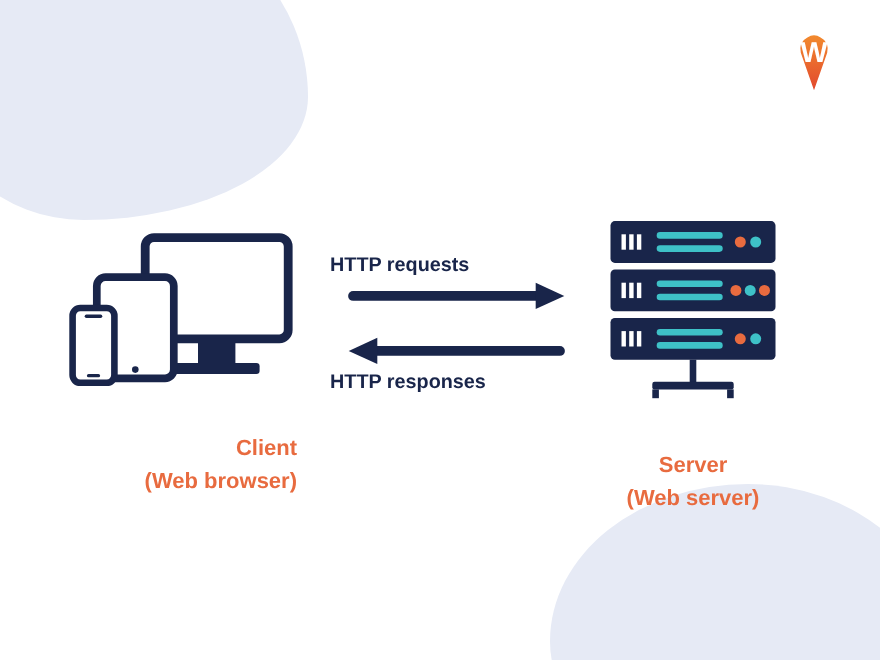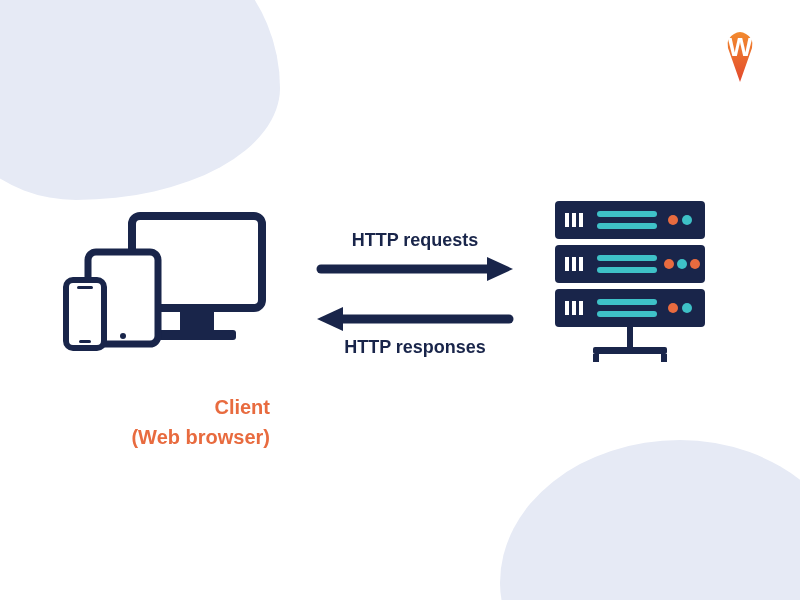--- a/index.html
+++ b/index.html
@@ -66,21 +66,21 @@
   .arrows {
     position: absolute;
     left: 300px;
     top: 230px;
     width: 230px;
   }
   .arrow-caption {
     font-size: 18px;
     font-weight: 600;
     color: #19254a;
-    text-align: center;
+    text-align: left;
     margin-bottom: 4px;
   }
   .arrow-caption.below {
     margin-top: 4px;
     margin-bottom: 10px;
   }
   .arrow-svg {
     display: block;
     margin: 0 auto;
   }
@@ -173,15 +173,19 @@
       <rect x="52" y="104" width="60" height="6" rx="3" fill="#3ec1c7"></rect>
       <rect x="52" y="116" width="60" height="6" rx="3" fill="#3ec1c7"></rect>
       <circle cx="128" cy="113" r="5" fill="#e86b3f"></circle>
       <circle cx="142" cy="113" r="5" fill="#3ec1c7"></circle>
 
       <rect x="82" y="132" width="6" height="22" fill="#19254a"></rect>
       <rect x="48" y="152" width="74" height="7" rx="2" fill="#19254a"></rect>
       <rect x="48" y="159" width="6" height="8" fill="#19254a"></rect>
       <rect x="116" y="159" width="6" height="8" fill="#19254a"></rect>
     </svg>
+    <div class="label-group label-orange">
+      <div>Server</div>
+      <div>(Web server)</div>
+    </div>
   </div>
 
 </div>
 
 </body></html>

